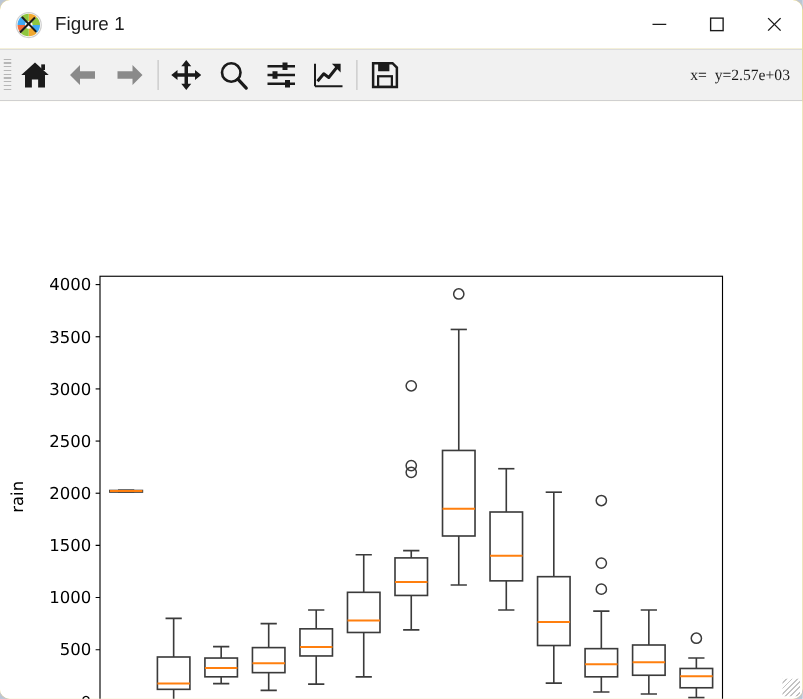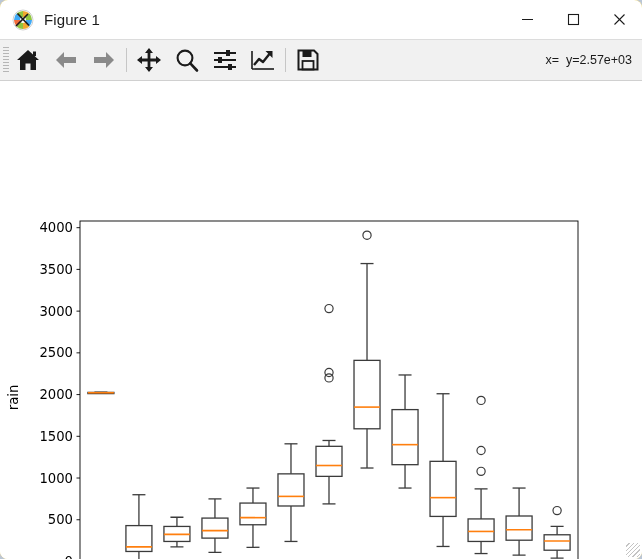--- a/index.html
+++ b/index.html
@@ -39,21 +39,21 @@
     width:6px;height:26px;margin-left:3px;flex:0 0 auto;
     background:repeating-linear-gradient(to bottom,#b6b6b6 0 1px,transparent 1px 3px);
   }
   .tb-btn{
     width:38px;height:38px;display:flex;align-items:center;justify-content:center;
     cursor:default;
   }
   .tb-sep{width:1px;height:24px;background:#c6c6c6;margin:0 3px;flex:0 0 auto;}
   .tb-status{
     position:absolute;right:10px;top:0;height:40px;display:flex;align-items:center;
-    font-family:Liberation Sans, sans-serif;
+    font-family:Liberation Serif, serif;
     font-size:12.5px;color:#1a1a1a;white-space:pre;
   }
 
   
   .canvas-wrap{flex:1 1 auto;background:#ffffff;position:relative;}
   .figure{position:absolute;left:0;top:0;width:642px;height:479px;background:#ffffff;}
   svg.plot{display:block;}
   .tick-lbl{font-family:"DejaVu Sans",sans-serif;font-size:13.2px;fill:#000000;}
   .axis-lbl{font-family:"DejaVu Sans",sans-serif;font-size:13.2px;fill:#000000;}
   .resize-grip{

